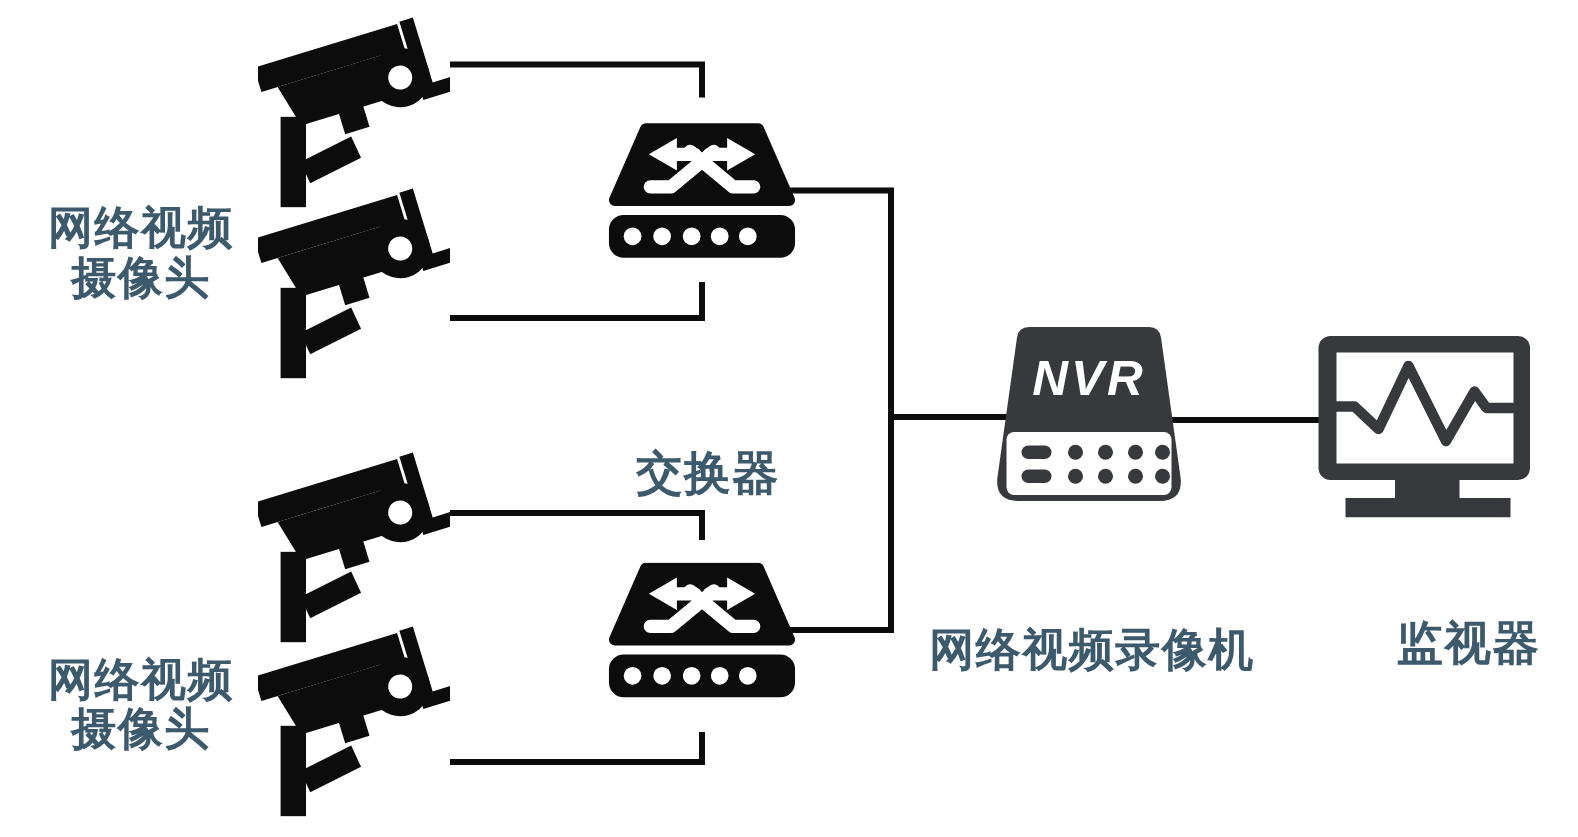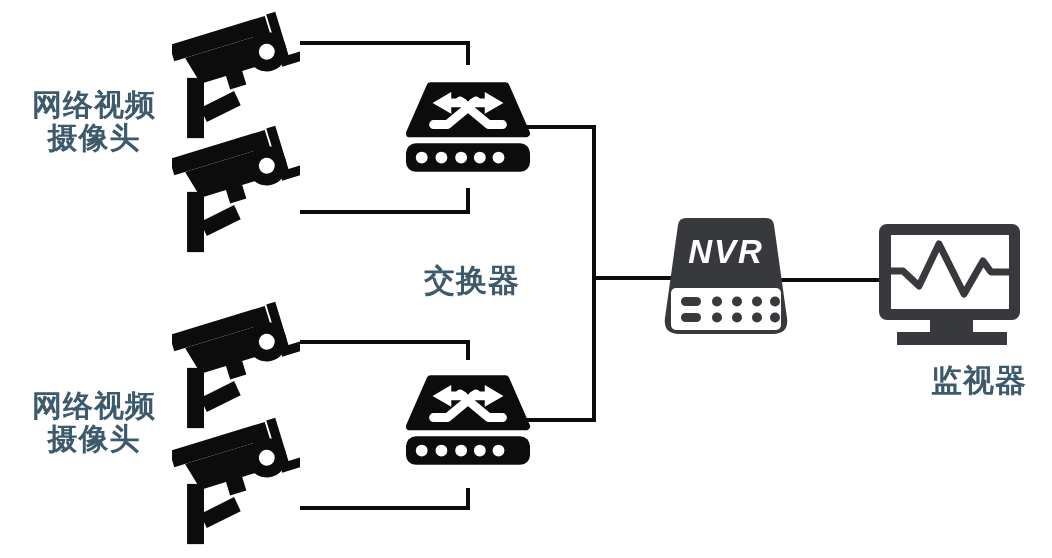--- a/index.html
+++ b/index.html
@@ -27,20 +27,21 @@
   .wire-path { stroke: var(--wire); stroke-width: 4; fill: none; }
   .arrow-stroke { stroke: #ffffff; stroke-width: 9; fill: none; stroke-linecap: round; stroke-linejoin: round; }
   .wave { stroke: var(--gray); stroke-width: 7; fill: none; stroke-linejoin: round; stroke-linecap: square; }
   .label {
     position: absolute;
     z-index: 2;
     color: var(--label);
     font-weight: bold;
     text-align: center;
     letter-spacing: 1px;
+    margin-top: 48px;
   }
   .label .ln { display: block; }
   .lbl-cam { width: 160px; font-size: 30px; line-height: 33px; }
   .lbl-switch { width: 150px; font-size: 31px; line-height: 33px; }
   .lbl-nvr { width: 260px; font-size: 30px; line-height: 33px; }
   .lbl-monitor { width: 155px; font-size: 31px; line-height: 33px; }
   .nvr-text {
     fill: #ffffff;
     font-family: "Liberation Sans", sans-serif;
     font-weight: bold;
@@ -190,18 +191,19 @@
   <div class="label lbl-cam" style="left:14px; top:88px;">
     <span class="ln">网络视频</span>
     <span class="ln">摄像头</span>
   </div>
 
   <div class="label lbl-cam" style="left:14px; top:389px;">
     <span class="ln">网络视频</span>
     <span class="ln">摄像头</span>
   </div>
 
-  <div class="label lbl-switch" style="left:397px; top:264px;">交换器</div>
-
+  <div class="label lbl-switch" style="left:397px; top:251px;">交换器</div>
+
+  <div class="label lbl-nvr" style="left:598px; top:369px;">网络视频录像机</div>
 
   <div class="label lbl-monitor" style="left:872px; top:364px;text-align:right;">监视器</div>
 
 </div>
 
 </body></html>

